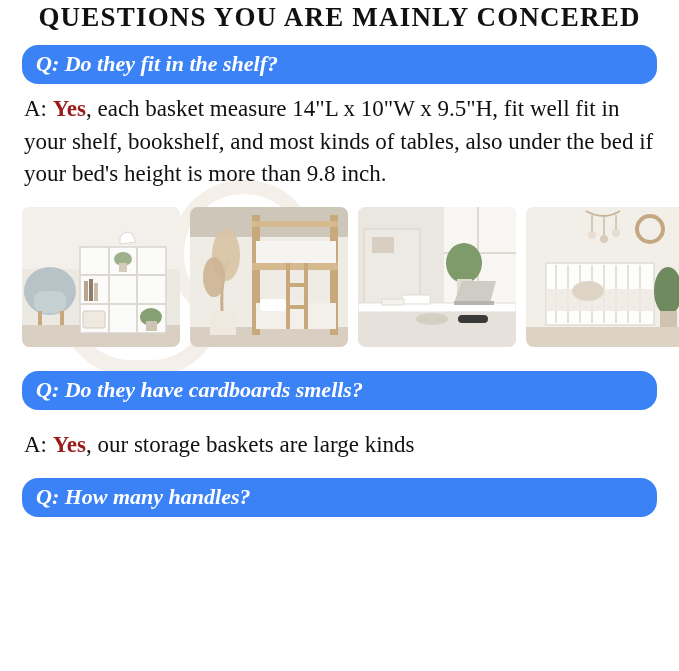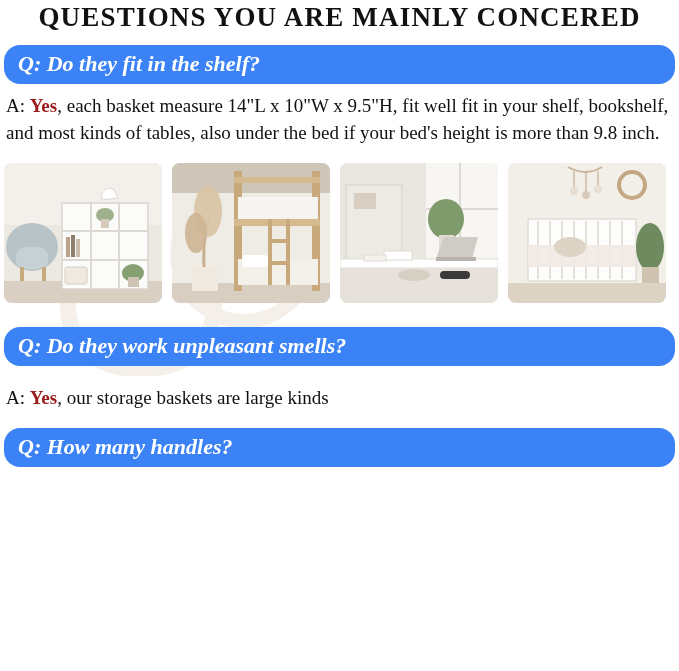--- a/index.html
+++ b/index.html
@@ -13,21 +13,21 @@
     font-family: "Liberation Serif", serif;
     color: #111111;
     overflow: hidden;
     position: relative;
   }
   .page {
     position: relative;
     width: 679px;
     height: 573px;
     box-sizing: border-box;
-    padding: 0 4px;
+    padding: 0 22px;
   }
   
   .watermark {
     position: absolute;
     left: 60px;
     top: 180px;
     width: 230px;
     height: 200px;
     z-index: 0;
     pointer-events: none;
@@ -74,21 +74,21 @@
     font-style: italic;
     font-weight: bold;
     font-size: 22px;
     line-height: 1.05;
     margin: 6px 0 0 0;
     box-sizing: border-box;
   }
 
   .answer {
     font-family: "Liberation Serif", serif;
-    font-size: 19px;
+    font-size: 23px;
     line-height: 1.42;
     margin: 9px 2px 0 2px;
     color: #111111;
   }
   .answer .hl {
     color: #9b1b1b;
     font-weight: bold;
   }
 
   .gallery {
@@ -244,21 +244,21 @@
 
           <ellipse cx="142" cy="84" rx="14" ry="24" fill="#6f8a5f"></ellipse>
           <rect x="134" y="104" width="17" height="16" fill="#cfc2b0"></rect>
         </svg>
       </div>
 
     </div>
 
     <div class="spacer-md"></div>
 
-    <div class="q-bar">Q: Do they work unpleasant smells?</div>
+    <div class="q-bar">Q: Do they have cardboards smells?</div>
 
     <div class="spacer-sm"></div>
 
     <p class="answer"><span>A: </span><span class="hl">Yes</span><span>, our storage baskets are large kinds</span></p>
 
     <div class="spacer-sm"></div>
 
     <div class="q-bar">Q: How many handles?</div>
 
   </div>

